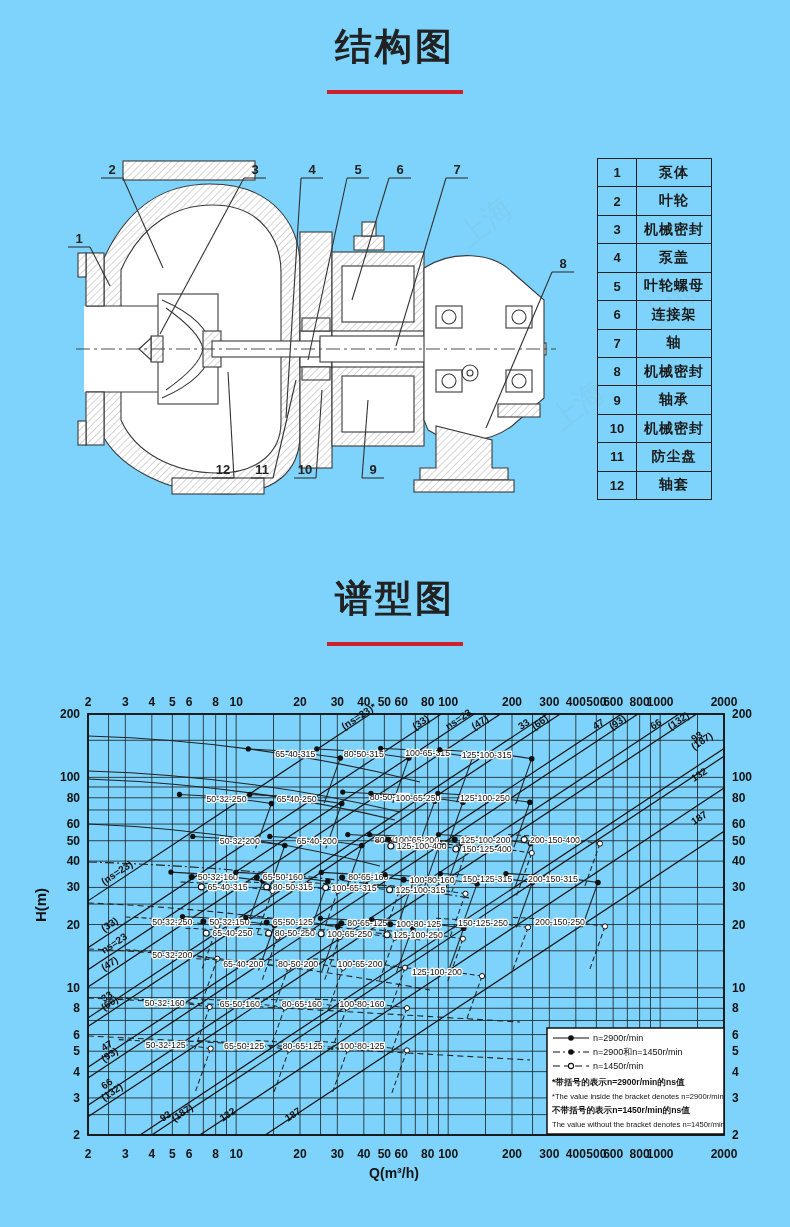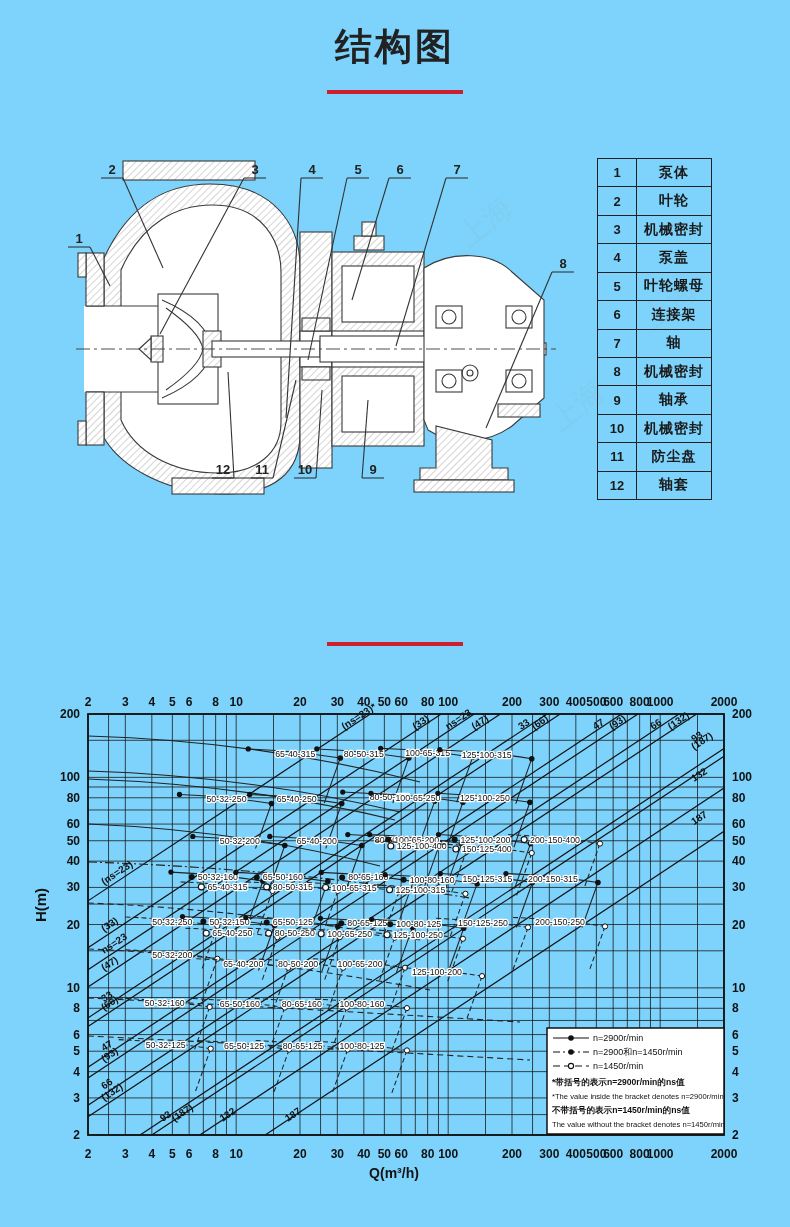--- a/index.html
+++ b/index.html
@@ -187,20 +187,21 @@
       <div class="pt-row">
         <div class="pt-no">11</div>
         <div class="pt-nm">防尘盘</div>
       </div>
       <div class="pt-row">
         <div class="pt-no">12</div>
         <div class="pt-nm">轴套</div>
       </div>
     </div>
 
+  <div class="sec-title" style="top:574px;">谱型图</div>
   <div class="sec-bar" style="top: 642px; background: rgb(206, 31, 46);"></div>
 
   <svg id="chart-svg" width="790" height="1227">
     <defs>
       <clipPath id="plotclip">
           <rect x="88" y="714" width="636" height="421"></rect>
         </clipPath>
     </defs>
     <g id="chart-grid">
         <line x1="88" y1="714" x2="88" y2="1135" stroke="#1c1c1c" stroke-width="0.8"></line>

